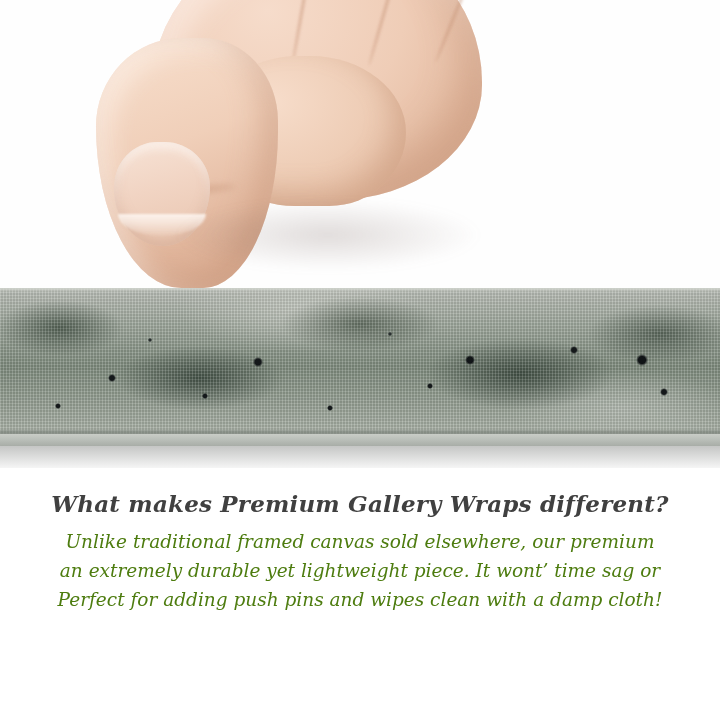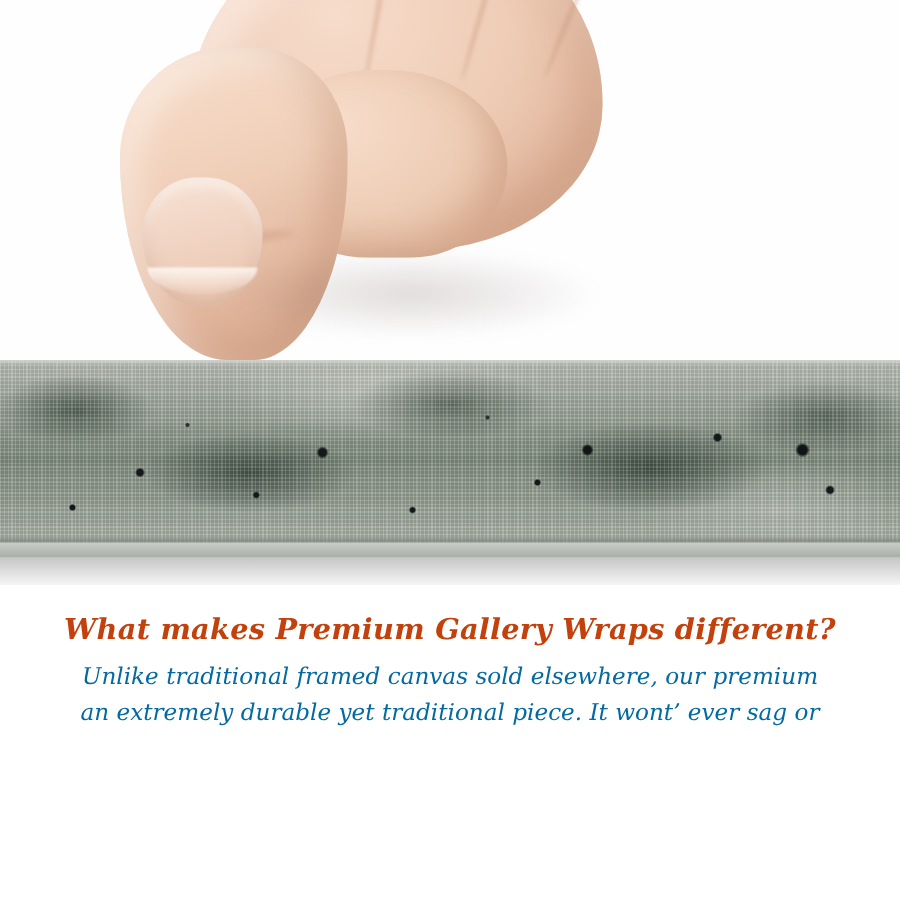--- a/index.html
+++ b/index.html
@@ -201,27 +201,27 @@
     text-align: center;
     color: #2b2b2b;
     font-family: "DejaVu Serif", serif;
     font-style: italic;
   }
   .caption-heading {
     font-size: 23px;
     font-weight: 700;
     letter-spacing: 0.2px;
     margin: 0 0 10px 0;
-    color: #c2410c;
+    color: #404040;
   }
   .caption-body p {
     margin: 0;
     font-size: 18.5px;
     line-height: 29px;
-    color: #0369a1;
+    color: #4d7c0f;
   }
 </style>
 </head>
 <body>
 
 <div class="page">
 
   <div class="photo">
 
     <div class="hand">
@@ -246,17 +246,18 @@
       <div class="strip-bottom-edge"></div>
     </div>
     <div class="panel-edge"></div>
     <div class="panel-shadow"></div>
   </div>
 
   <div class="caption">
     <div class="caption-heading">What makes Premium Gallery Wraps different?</div>
     <div class="caption-body">
       <p>Unlike traditional framed canvas sold elsewhere, our premium</p>
-      <p>an extremely durable yet traditional piece. It wont’ ever sag or</p>
+      <p>an extremely durable yet lightweight piece. It wont’ time sag or</p>
+      <p>Perfect for adding push pins and wipes clean with a damp cloth!</p>
     </div>
   </div>
 
 </div>
 
 </body></html>

